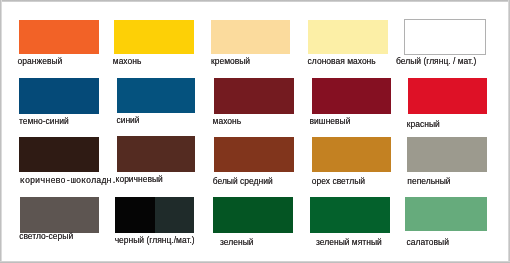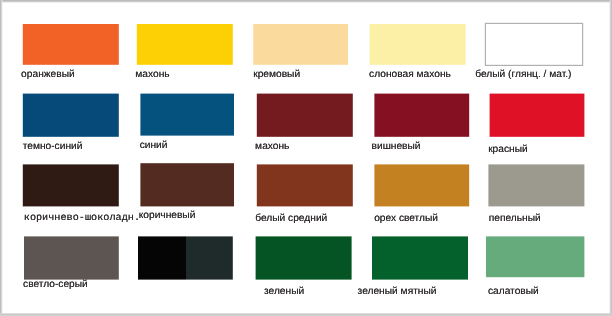--- a/index.html
+++ b/index.html
@@ -55,20 +55,21 @@
       <div class="swatch-label" style="left: 115.6px; top: 175.2px;">коричневый</div>
       <div class="swatch" style="left: 214.4px; top: 136.6px; width: 79.5px; height: 35.3px; background-color: rgb(129, 53, 28);"></div>
       <div class="swatch-label" style="left: 212.7px; top: 176.6px;">белый средний</div>
       <div class="swatch" style="left: 311.6px; top: 136.6px; width: 79.5px; height: 35.3px; background-color: rgb(195, 129, 34);"></div>
       <div class="swatch-label" style="left: 311.8px; top: 176.6px;">орех светлый</div>
       <div class="swatch" style="left: 407px; top: 136.6px; width: 79.6px; height: 35.3px; background-color: rgb(156, 154, 142);"></div>
       <div class="swatch-label" style="left: 407.3px; top: 176.6px;">пепельный</div>
       <div class="swatch" style="left: 19.8px; top: 196.9px; width: 79.1px; height: 35.7px; background-color: rgb(93, 85, 81);"></div>
       <div class="swatch-label" style="left: 19.2px; top: 232px;">светло-серый</div>
       <div class="swatch" style="left: 115.3px; top: 196.9px; width: 78.6px; height: 35.7px; background: linear-gradient(to right, rgb(5, 5, 5) 0px, rgb(5, 5, 5) 50.7%, rgb(31, 43, 42) 50.7%, rgb(31, 43, 42) 100%);"></div>
+      <div class="swatch-label" style="left: 114.7px; top: 236.4px;">черный (глянц./мат.)</div>
       <div class="swatch" style="left: 213px; top: 196.9px; width: 79.5px; height: 35.7px; background-color: rgb(4, 85, 35);"></div>
       <div class="swatch-label" style="left: 220px; top: 237.5px;">зеленый</div>
       <div class="swatch" style="left: 310px; top: 196.9px; width: 79.5px; height: 35.7px; background-color: rgb(4, 97, 44);"></div>
-      <div class="swatch-label" style="left: 298px; top: 237.5px;">зеленый мятный</div>
+      <div class="swatch-label" style="left: 316px; top: 237.5px;">зеленый мятный</div>
       <div class="swatch" style="left: 405px; top: 196.9px; width: 81.6px; height: 34.5px; background-color: rgb(102, 171, 124);"></div>
       <div class="swatch-label" style="left: 406.6px; top: 237.5px;">салатовый</div>
     </div>
 </div>
 
 </body></html>

